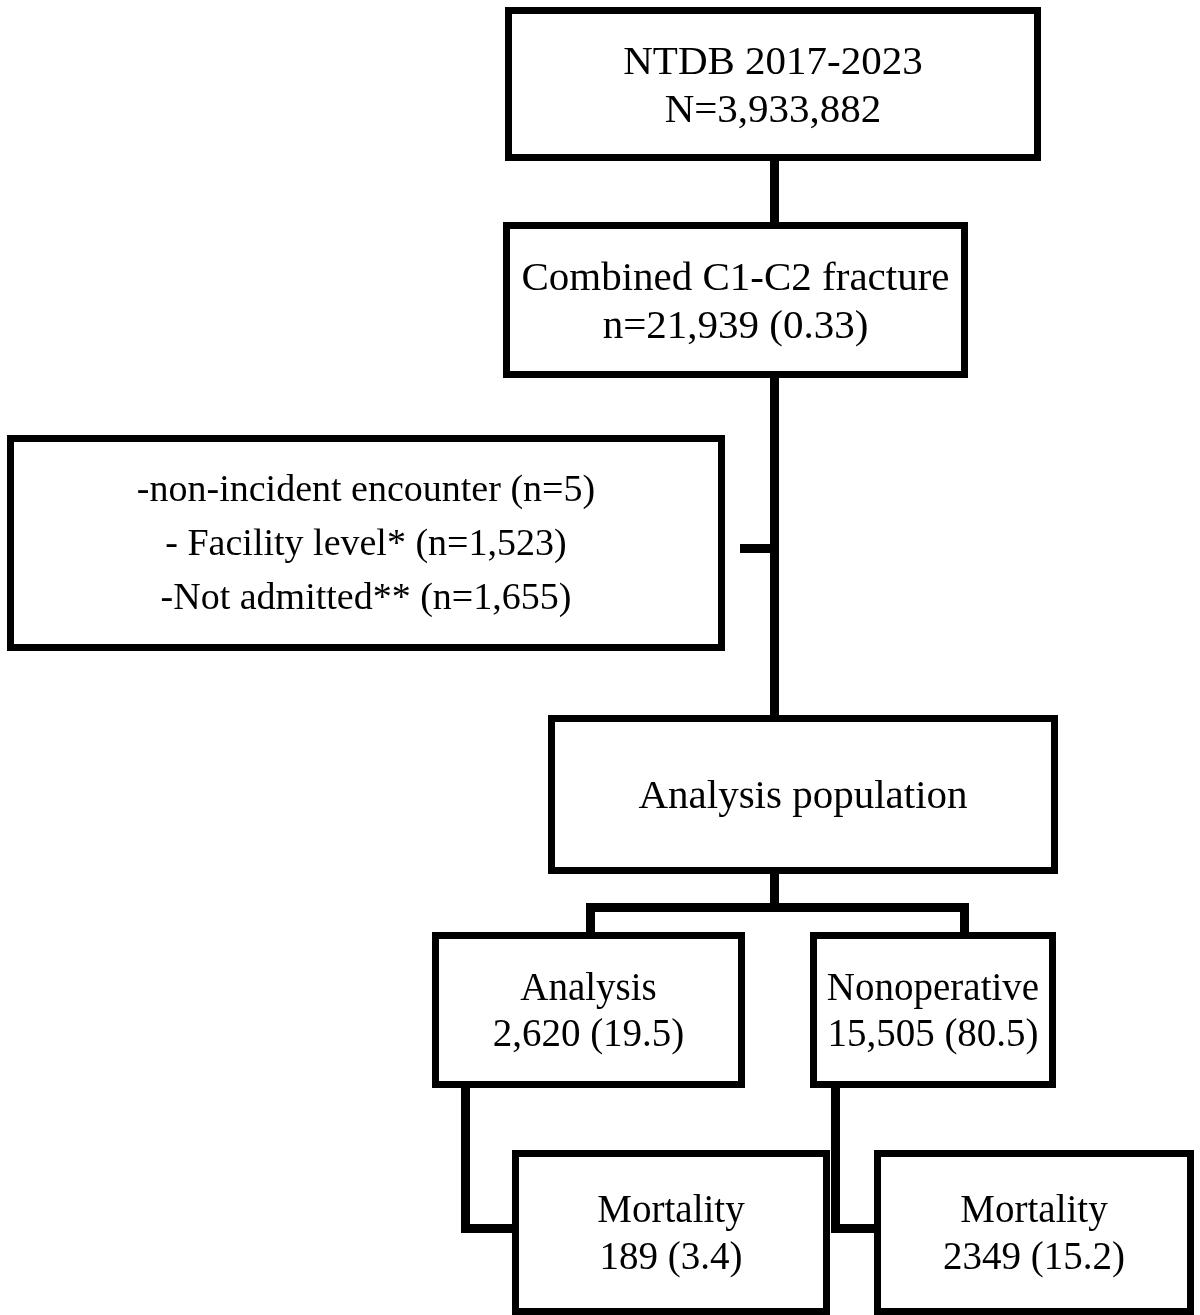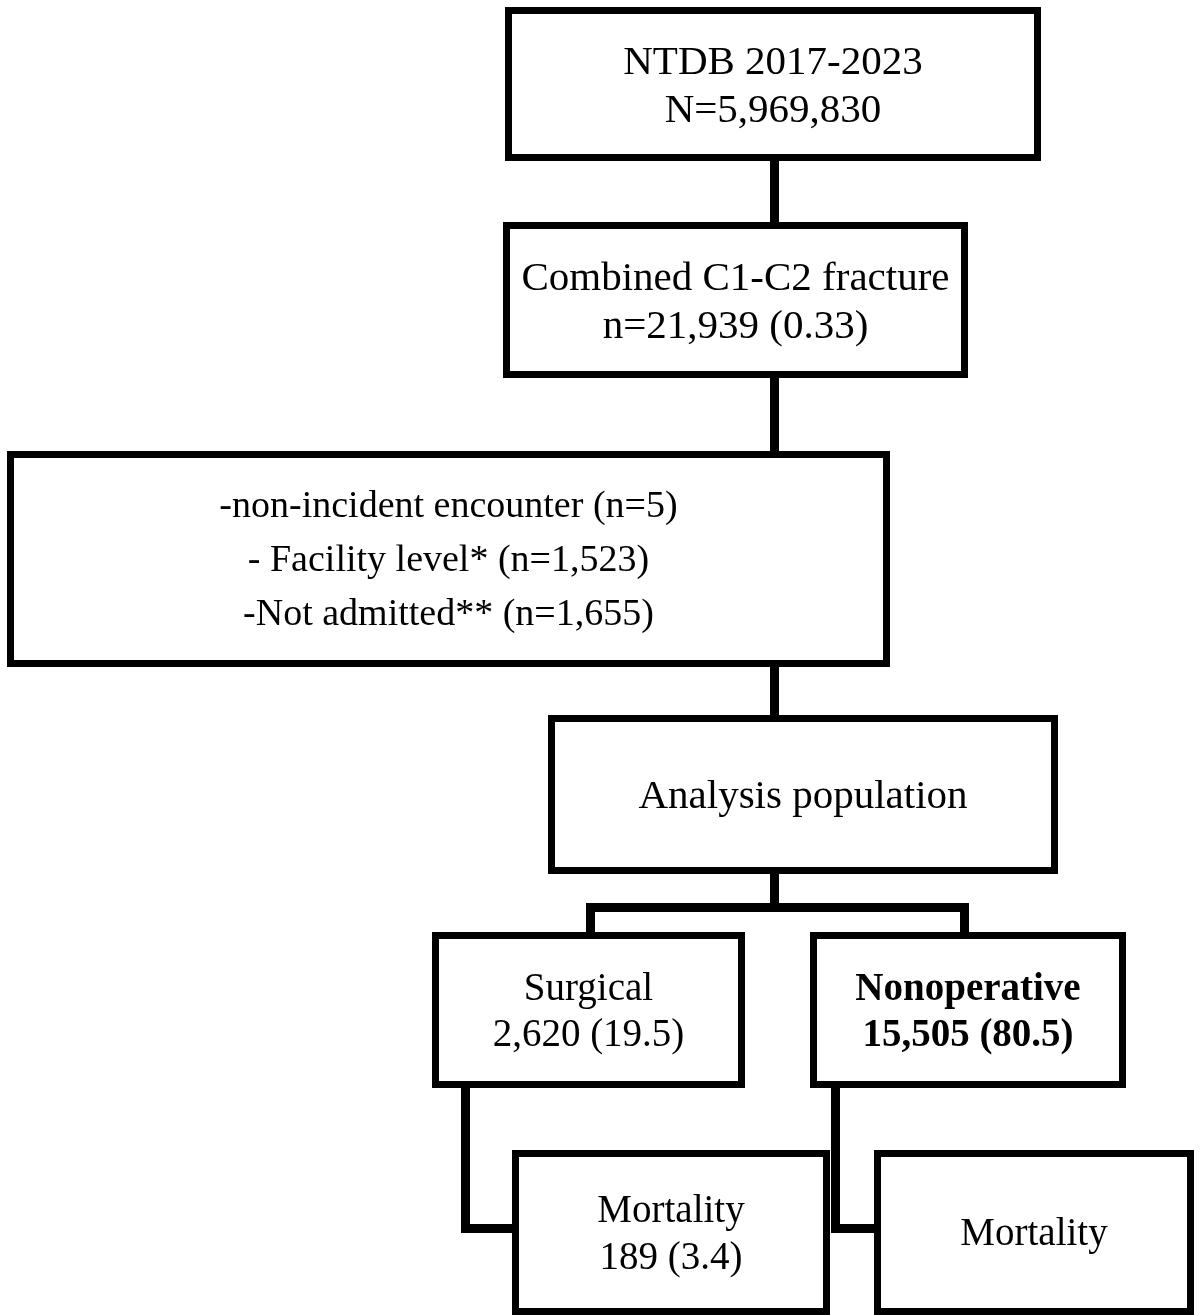--- a/index.html
+++ b/index.html
@@ -43,24 +43,24 @@
   }
   .connector {
     position: absolute;
     background: #000000;
     z-index: 1;
   }
 
   
   #node-source        { left: 505px;  top: 7px;    width: 536px; height: 154px; font-size: 41px; }
   #node-cohort        { left: 503px;  top: 222px;  width: 465px; height: 156px; font-size: 41px; }
-  #node-exclusions    { left: 7px;    top: 435px;  width: 883px; height: 216px; font-size: 38px; margin-top: 16px; }
+  #node-exclusions    { left: 7px;    top: 435px;  width: 718px; height: 216px; font-size: 38px; }
   #node-analysis      { left: 548px;  top: 715px;  width: 510px; height: 159px; font-size: 41px; }
   #node-surgical      { left: 432px;  top: 932px;  width: 313px; height: 156px; font-size: 39px; }
-  #node-nonoperative  { left: 810px;  top: 932px;  width: 316px; height: 156px; font-size: 39px; font-weight: bold; }
+  #node-nonoperative  { left: 810px;  top: 932px;  width: 246px; height: 156px; font-size: 39px; }
   #node-mort-surgical { left: 512px;  top: 1150px; width: 318px; height: 165px; font-size: 39px; }
   #node-mort-nonop    { left: 874px;  top: 1150px; width: 320px; height: 165px; font-size: 39px; }
 </style>
 </head>
 <body>
 
 <div id="flowchart">
 
   <div class="connector" style="left:770px; top:158px; width:9px; height:68px;"></div>
 
@@ -77,50 +77,51 @@
   <div class="connector" style="left:960px; top:903px; width:9px; height:33px;"></div>
 
   <div class="connector" style="left:461px; top:1085px; width:9px; height:148px;"></div>
   <div class="connector" style="left:461px; top:1224px; width:56px; height:9px;"></div>
 
   <div class="connector" style="left:831px; top:1085px; width:9px; height:148px;"></div>
   <div class="connector" style="left:831px; top:1224px; width:50px; height:9px;"></div>
 
   <div class="node" id="node-source">
     <span class="line">NTDB 2017-2023</span>
-    <span class="line">N=5,969,830</span>
+    <span class="line">N=3,933,882</span>
   </div>
 
   <div class="node" id="node-cohort">
     <span class="line">Combined C1-C2 fracture</span>
     <span class="line">n=21,939 (0.33)</span>
   </div>
 
   <div class="node excl" id="node-exclusions">
     <span class="line">-non-incident encounter (n=5)</span>
     <span class="line">- Facility level* (n=1,523)</span>
     <span class="line">-Not admitted** (n=1,655)</span>
   </div>
 
   <div class="node" id="node-analysis">
     <span class="line">Analysis population</span>
   </div>
 
   <div class="node" id="node-surgical">
-    <span class="line">Surgical</span>
+    <span class="line">Analysis</span>
     <span class="line">2,620 (19.5)</span>
   </div>
 
   <div class="node" id="node-nonoperative">
     <span class="line">Nonoperative</span>
     <span class="line">15,505 (80.5)</span>
   </div>
 
   <div class="node" id="node-mort-surgical">
     <span class="line">Mortality</span>
     <span class="line">189 (3.4)</span>
   </div>
 
   <div class="node" id="node-mort-nonop">
     <span class="line">Mortality</span>
+    <span class="line">2349 (15.2)</span>
   </div>
 
 </div>
 
 </body></html>

